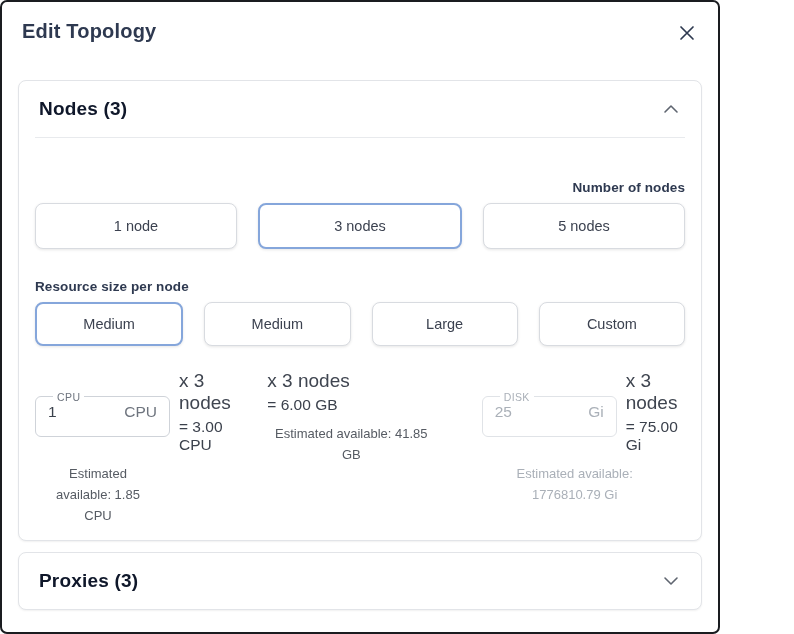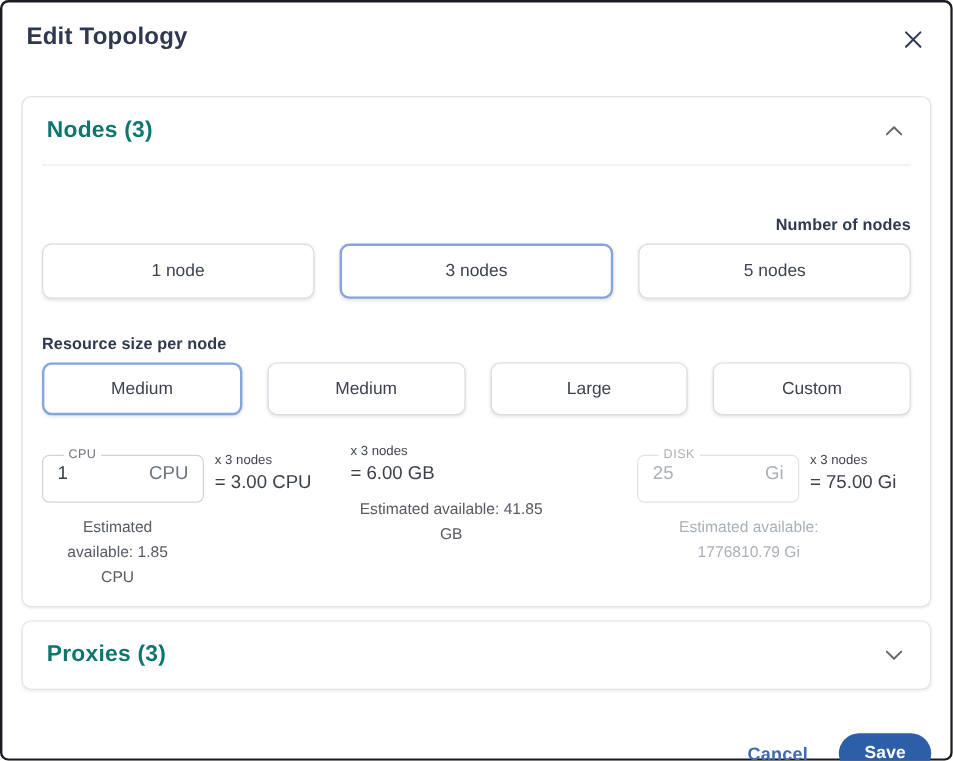--- a/index.html
+++ b/index.html
@@ -4,21 +4,21 @@
 <style>
   * { margin: 0; padding: 0; box-sizing: border-box; }
   html, body { width: 794px; height: 634px; }
   body {
     font-family: "Liberation Sans", sans-serif;
     background: #ffffff;
     color: #3c4250;
     overflow: hidden;
   }
   .modal {
-    width: 794px; height: 634px;
+    width: 720px; height: 634px;
     border: 2px solid #1a1c20;
     border-radius: 7px;
     background: #ffffff;
     padding: 16px;
     position: relative;
   }
   
   .modal-header {
     display: flex; justify-content: space-between; align-items: flex-start;
     padding: 2px 4px 0 4px;
@@ -37,21 +37,21 @@
     box-shadow: 0 1px 2px rgba(0,0,0,.06);
   }
   .card-nodes { margin-top: 33px; }
   .card-proxies { margin-top: 11px; }
   .card-header {
     display: flex; justify-content: space-between; align-items: center;
     padding: 17px 22px 17px 20px;
     cursor: pointer;
   }
   .card-title {
-    font-size: 19px; font-weight: 700; color: #0f766e; letter-spacing: .2px;
+    font-size: 19px; font-weight: 700; color: #0f172a; letter-spacing: .2px;
   }
   .chevron { stroke: #5f6570; }
   .card-divider { border: none; border-top: 1px solid #e8eaed; margin: 0 16px; }
   .card-content { padding: 0 16px 14px 16px; }
 
   
   .field-label {
     font-size: 13.5px; font-weight: 700; color: #2e3950; letter-spacing: .1px;
   }
   .lbl-number { display: block; margin-top: 42px; margin-bottom: 8px; text-align: right; }
@@ -91,21 +91,21 @@
     padding: 0 4px; margin-left: 5px; line-height: 1;
   }
   .res-input-row { display: flex; align-items: center; justify-content: space-between; margin-top: 1px; }
   .res-value {
     border: none; outline: none; width: 60px;
     font-family: "Liberation Sans", sans-serif;
     font-size: 15.5px; color: #3b414c; background: transparent;
   }
   .res-unit { font-size: 15.5px; color: #6e747e; }
   .res-calc { margin-left: 9px; padding-top: 2px; }
-  .res-mult { font-size: 11px; color: #3f4550; }
+  .res-mult { font-size: 19px; color: #3f4550; }
   .res-total { font-size: 15.5px; color: #3b414c; margin-top: 4px; }
   .res-est {
     font-size: 13px; color: #565b63; line-height: 21px; margin-top: 9px; margin-left: 13px; text-align: center;
   }
   .res-est.narrow { max-width: 100px; }
   .res-est.wide { max-width: 160px; }
   .resource.disabled .res-input { border-color: #e0e3e7; }
   .resource.disabled .res-input legend,
   .resource.disabled .res-value,
   .resource.disabled .res-unit,

